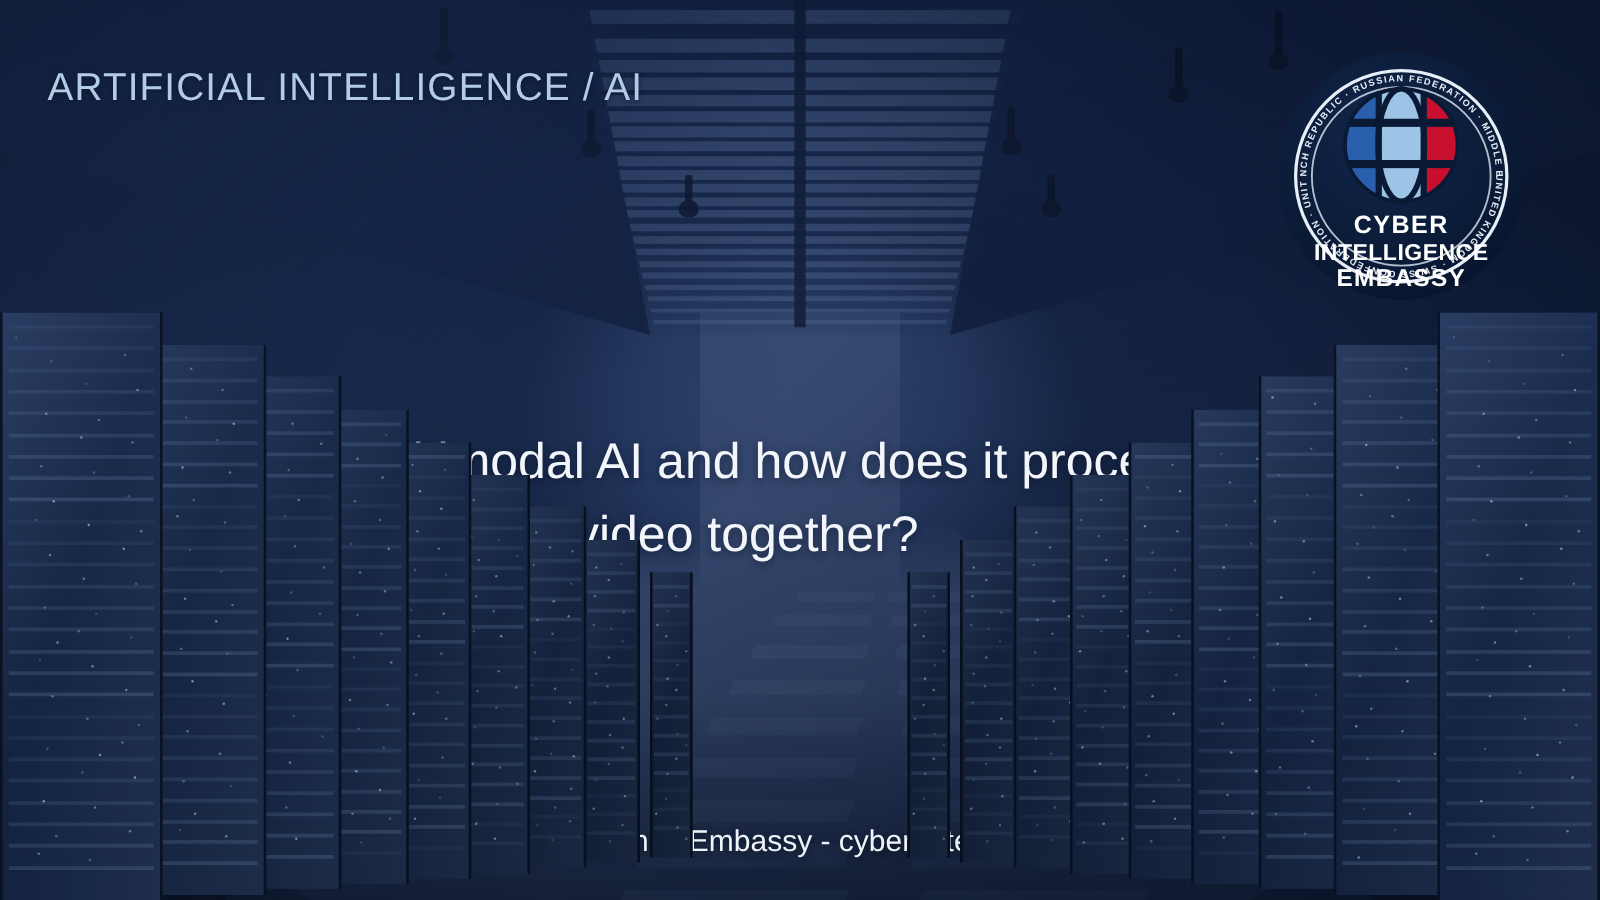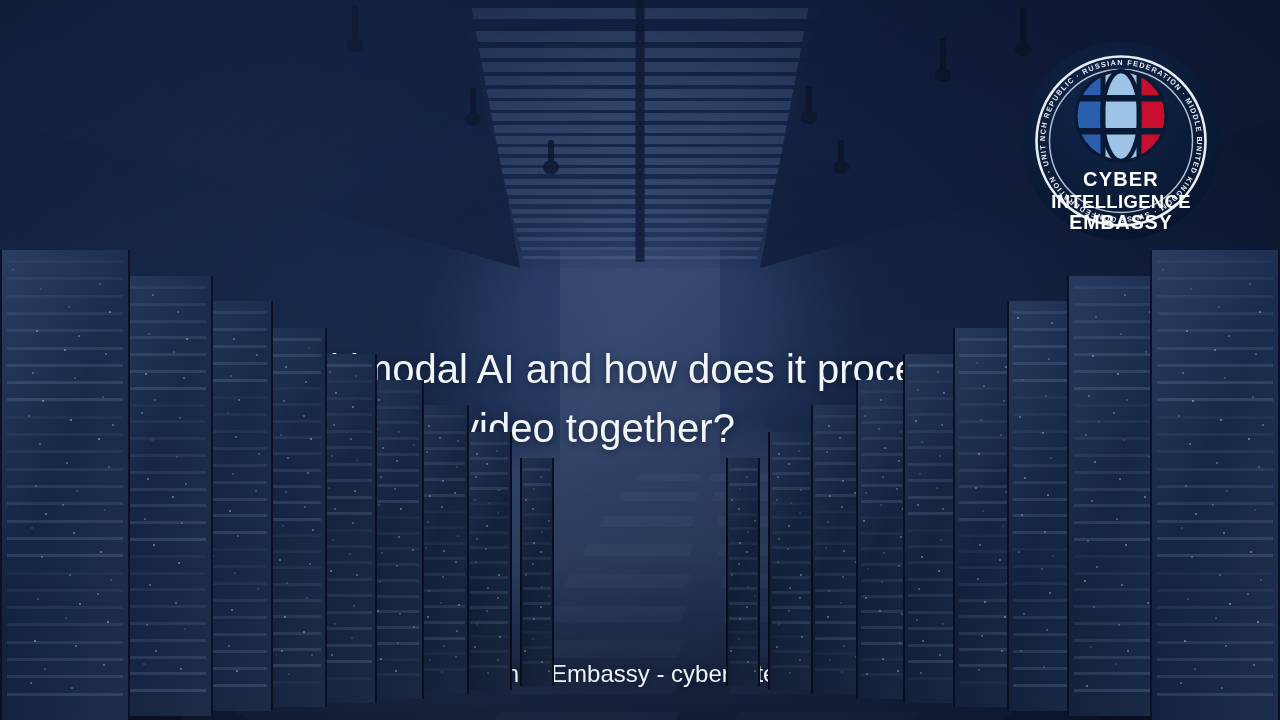--- a/index.html
+++ b/index.html
@@ -1341,20 +1341,21 @@
       </div>
     <div class="floor-shadow-l"></div>
     <div class="floor-shadow-r"></div>
 
     <div class="sheen"></div>
     <div class="bg-tint"></div>
     <div class="bg-tint2"></div>
     <div class="vignette"></div>
   </div>
 
+  <div class="eyebrow">ARTIFICIAL INTELLIGENCE / AI</div>
 
   <div class="headline">What is multimodal AI and how does it process text, image, audio, and video together?</div>
 
   <div class="footer">© 2025 Cyber Intelligence Embassy - cyber-intelligence-embassy.com</div>
 
   <div class="emblem">
     <svg viewBox="0 0 206 206" xmlns="http://www.w3.org/2000/svg" aria-hidden="true">
       <defs>
         <path id="ringTop" d="M 103,103 m -76,0 a 76,76 0 1 1 152,0" fill="none"></path>
         <path id="ringBot" d="M 103,103 m 76,0 a 76,76 0 1 1 -152,0" fill="none"></path>

